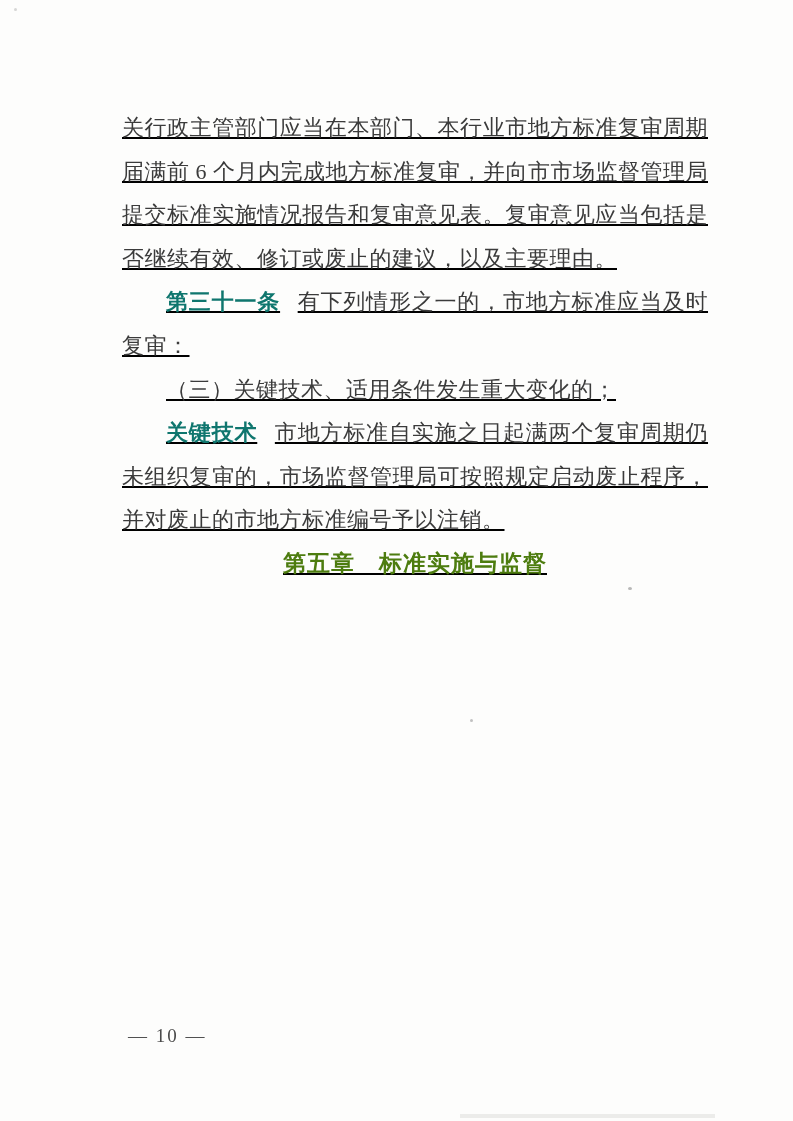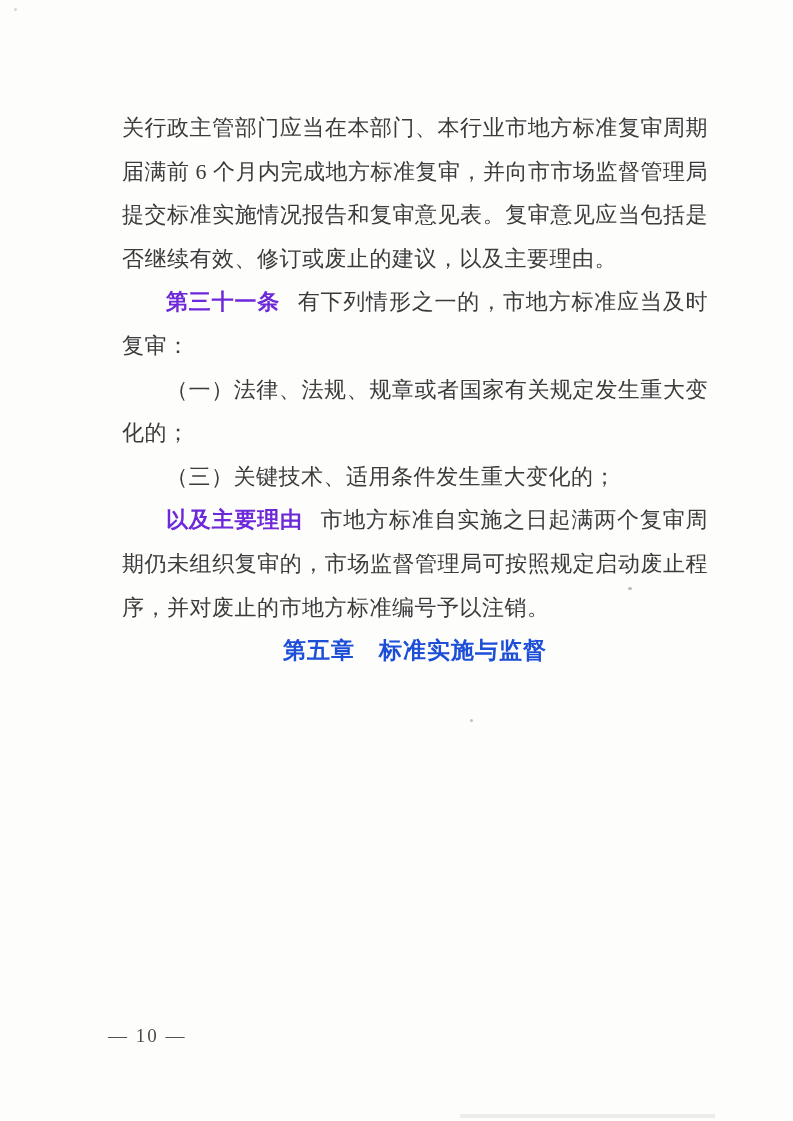--- a/index.html
+++ b/index.html
@@ -16,49 +16,50 @@
   }
   .page {
     position: absolute;
     inset: 0;
   }
   .content {
     position: absolute;
     left: 122px;
     top: 106px;
     width: 586px;
+    text-decoration: underline;
   }
   .para {
     margin: 0;
     font-size: 22px;
     line-height: 43.6px;
     color: #3b3b3b;
     text-align: justify;
     letter-spacing: 0.5px;
   }
   .para.indent {
     text-indent: 2em;
   }
   .para-lead {
     font-weight: 700;
-    color: #6d28d9;
+    color: #0f766e;
     margin-right: 0.8em;
   }
   .chapter-heading {
     margin: 0;
     font-size: 23px;
     line-height: 43.6px;
     font-weight: 700;
-    color: #1d4ed8;
+    color: #4d7c0f;
     text-align: center;
     letter-spacing: 1px;
   }
   .footer {
     position: absolute;
-    left: 108px;
+    left: 128px;
     top: 1025px;
     font-size: 19px;
     color: #4a4a4a;
     letter-spacing: 2px;
     white-space: nowrap;
   }
   
   .speck {
     position: absolute;
     background: #9a9a9a;
@@ -80,27 +81,26 @@
 <body>
 
 <div class="page">
 
   <div class="content">
 
     <p class="para"><span>关行政主管部门应当在本部门、本行业市地方标准复审周期届满前 6 个月内完成地方标准复审，并向市市场监督管理局提交标准实施情况报告和复审意见表。复审意见应当包括是否继续有效、修订或废止的建议，以及主要理由。</span></p>
 
     <p class="para indent"><span class="para-lead">第三十一条</span><span>有下列情形之一的，市地方标准应当及时复审：</span></p>
 
-    <p class="para indent"><span>（一）法律、法规、规章或者国家有关规定发生重大变化的；</span></p>
 
 
     <p class="para indent"><span>（三）关键技术、适用条件发生重大变化的；</span></p>
 
 
-    <p class="para indent"><span class="para-lead">以及主要理由</span><span>市地方标准自实施之日起满两个复审周期仍未组织复审的，市场监督管理局可按照规定启动废止程序，并对废止的市地方标准编号予以注销。</span></p>
+    <p class="para indent"><span class="para-lead">关键技术</span><span>市地方标准自实施之日起满两个复审周期仍未组织复审的，市场监督管理局可按照规定启动废止程序，并对废止的市地方标准编号予以注销。</span></p>
 
     <p class="chapter-heading">第五章　标准实施与监督</p>
 
 
 
   </div>
 
   <div class="footer">— 10 —</div>
 
   <span class="speck s1"></span>

